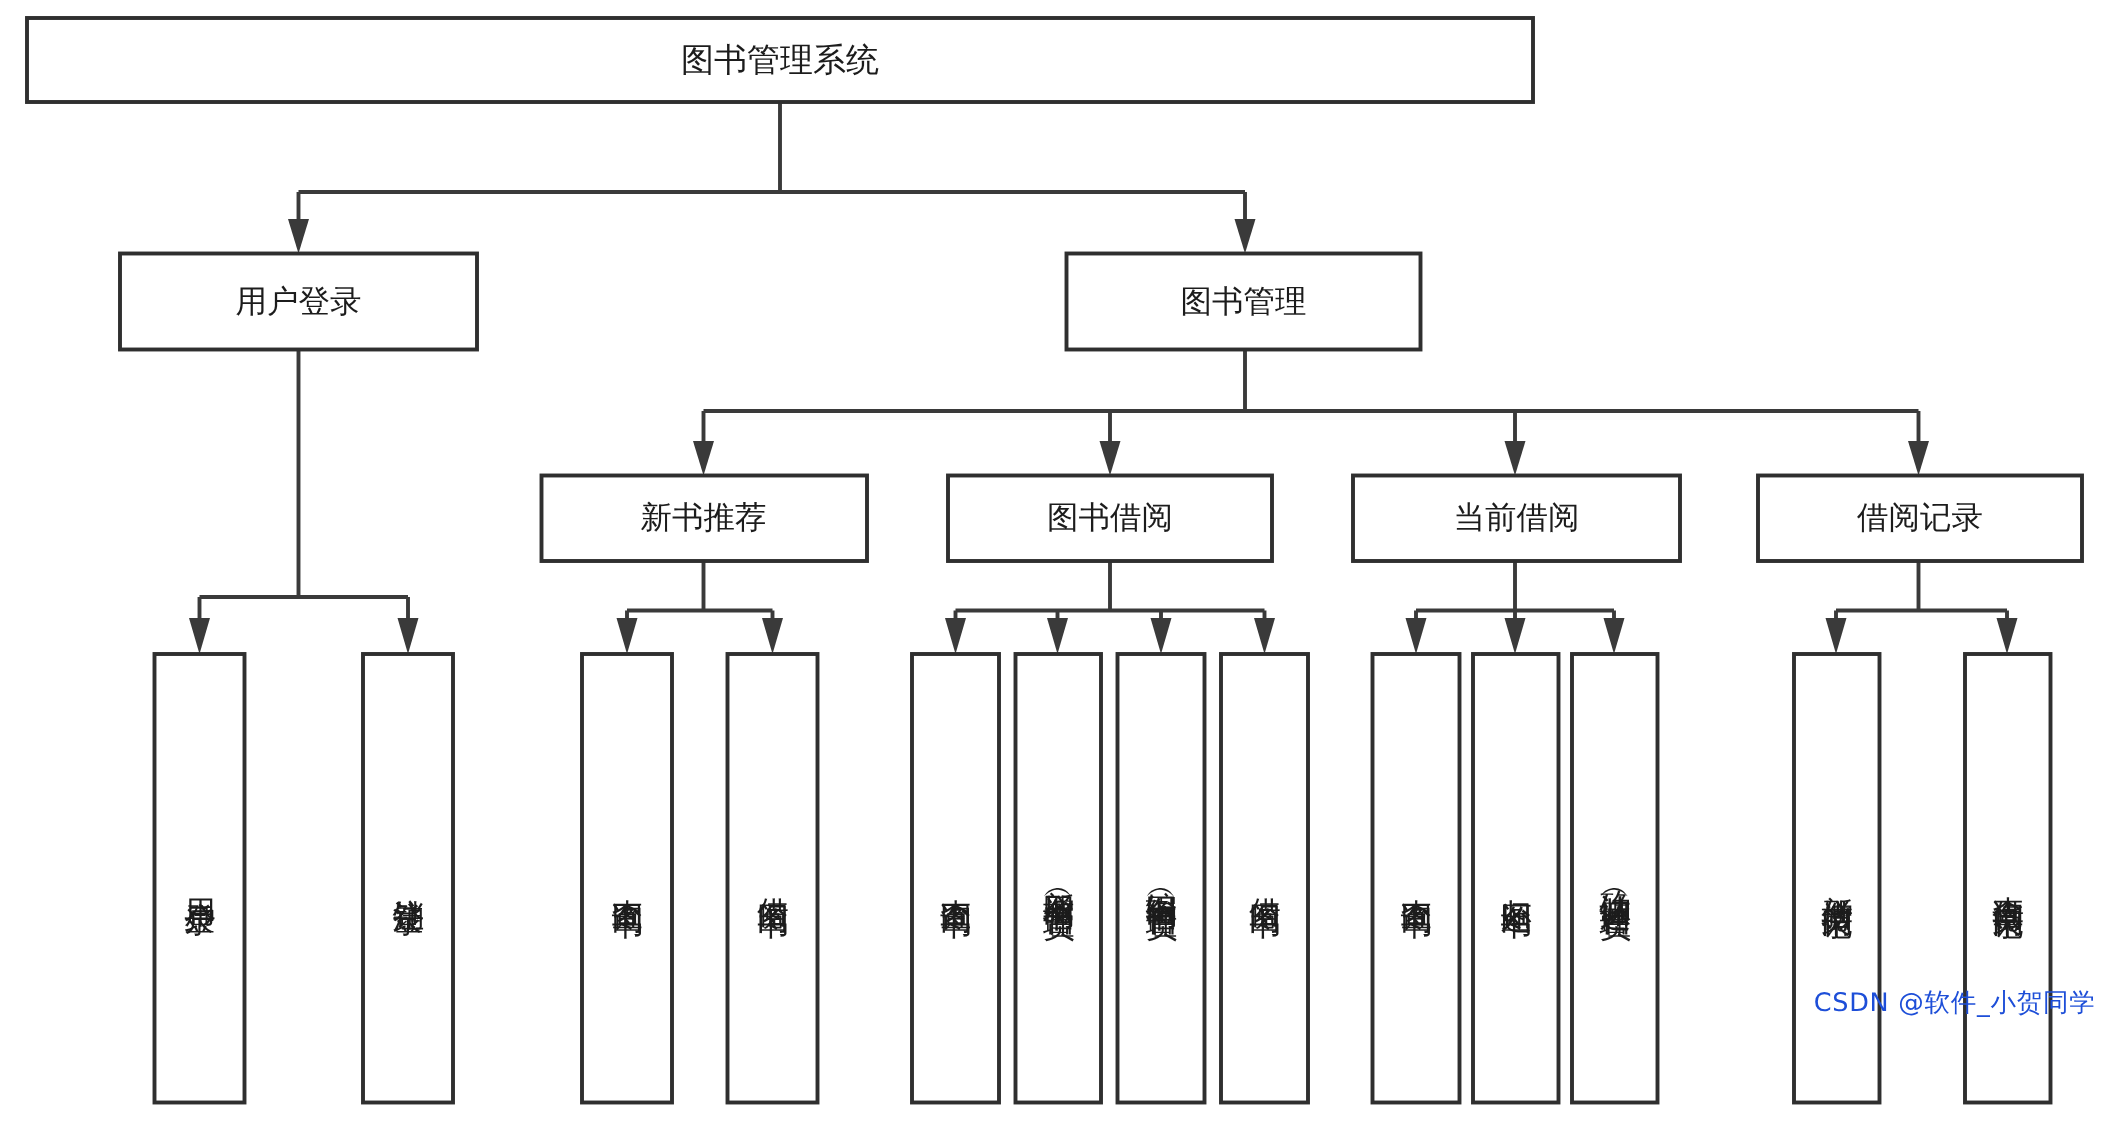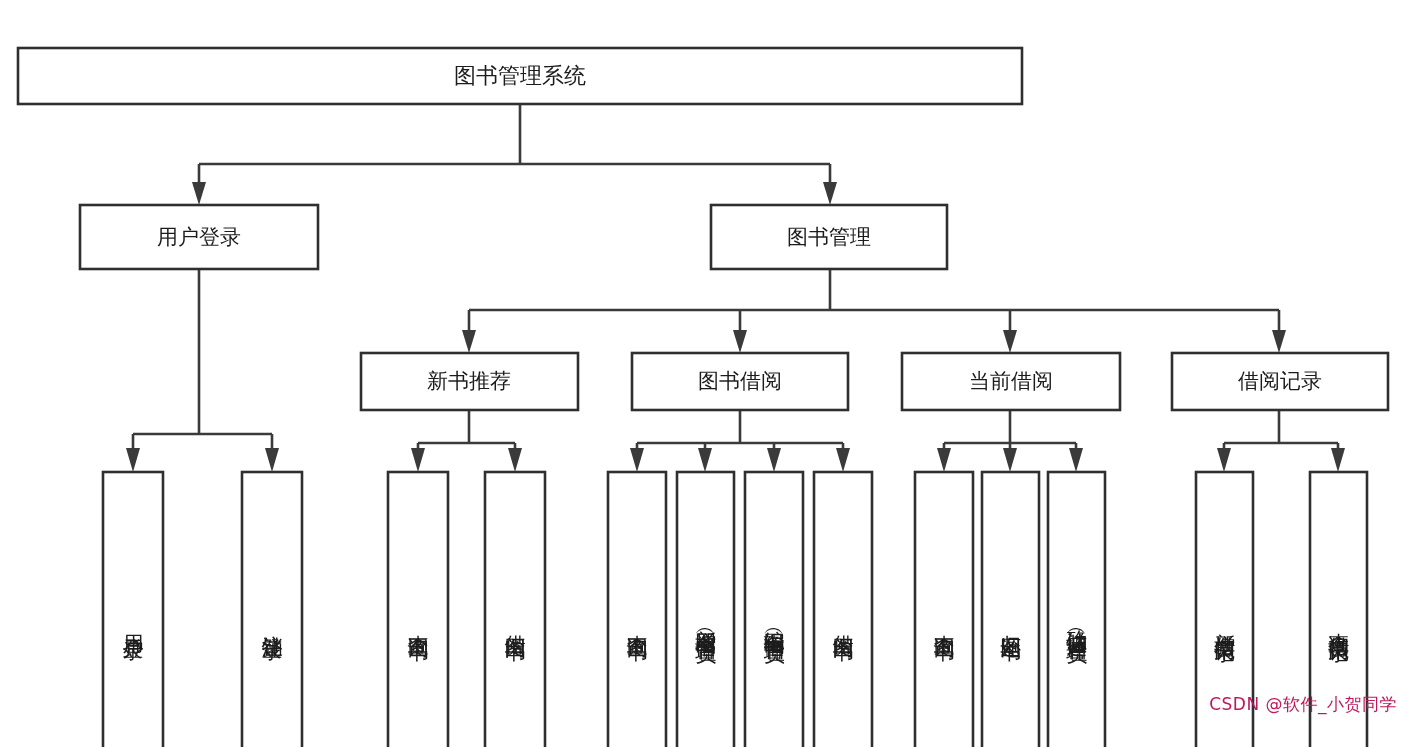--- a/index.html
+++ b/index.html
@@ -11,21 +11,20 @@
     width: 1405px;
     height: 747px;
     font-family: "DejaVu Sans", "Liberation Sans", sans-serif;
     overflow: hidden;
     position: relative;
   }
   #diagram-root {
     position: relative;
     width: 1405px;
     height: 684px;
-    margin-top: 36px;
   }
   svg.tree {
     position: absolute;
     top: 0;
     left: 0;
     width: 1405px;
     height: 747px;
   }
   .node-box {
     fill: #ffffff;
@@ -67,21 +66,21 @@
     align-items: center;
     justify-content: center;
     pointer-events: none;
   }
   .watermark {
     position: absolute;
     right: 8px;
     bottom: 4px;
     font-family: "DejaVu Sans", "Liberation Sans", sans-serif;
     font-size: 17px;
-    color: #be185d;
+    color: #1d4ed8;
     white-space: nowrap;
     letter-spacing: 0.5px;
   }
 </style>
 </head>
 <body>
 
 <div id="diagram-root">
 
   <svg class="tree" viewBox="0 0 1405 747" xmlns="http://www.w3.org/2000/svg">

